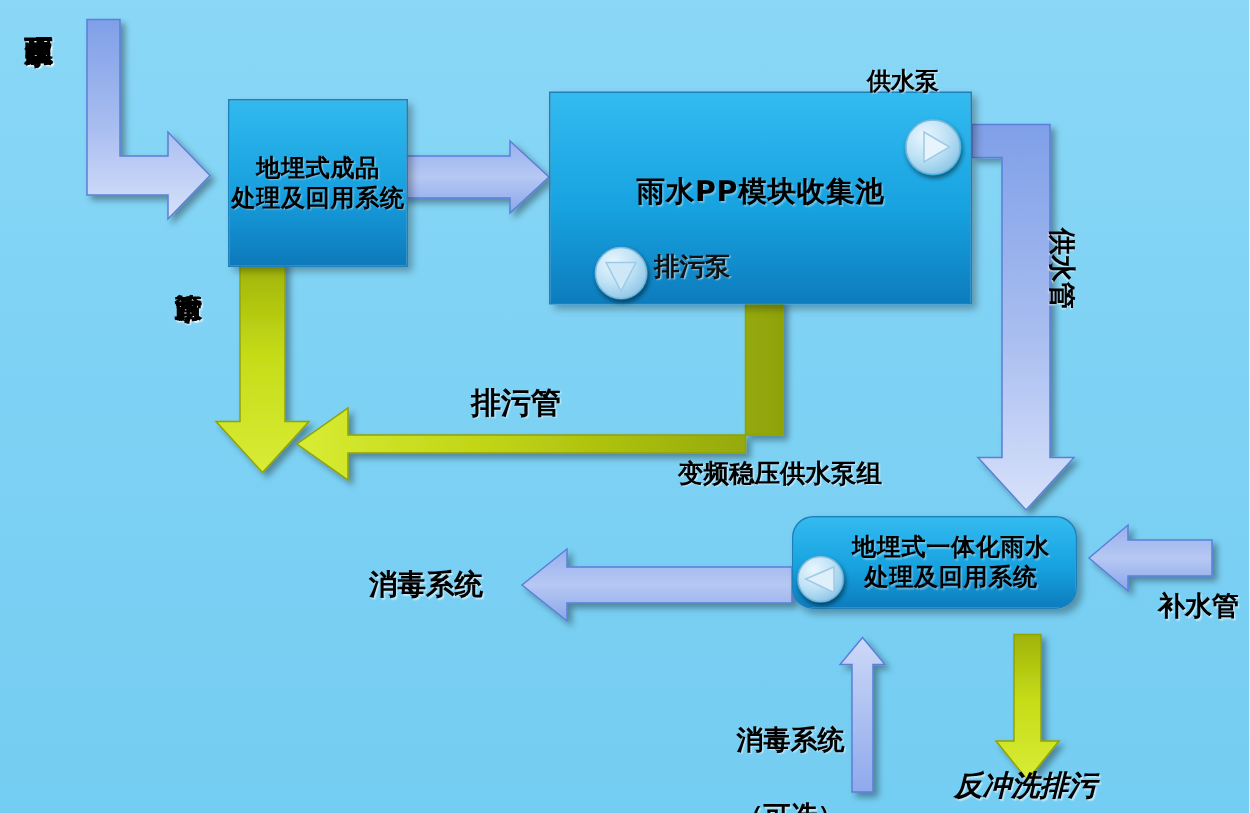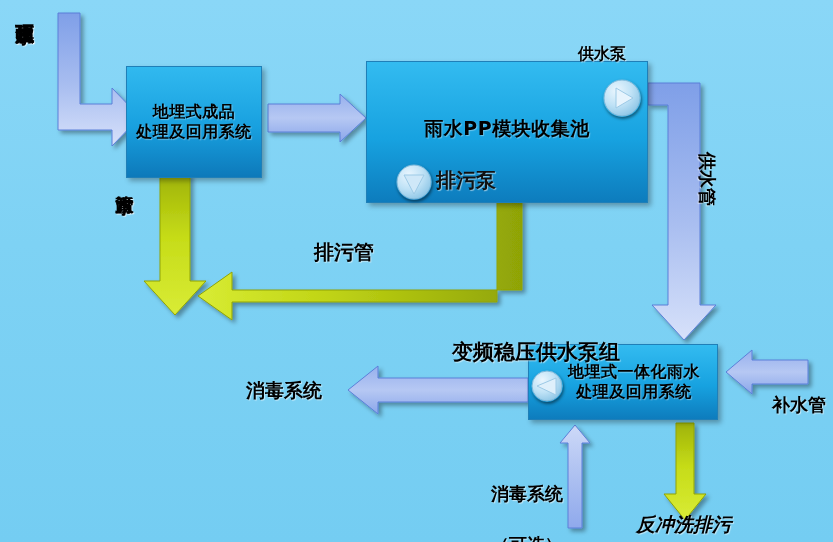--- a/index.html
+++ b/index.html
@@ -141,37 +141,37 @@
 
     <g filter="url(#dropSh)">
       <path d="M575,425 L560,443 L568,443 L568,528 L582,528 L582,443 L590,443 Z" fill="url(#gBlueUp)" stroke="#5b7fd8" stroke-width="1"></path>
     </g>
 
     <g filter="url(#dropSh)">
       <path d="M676,423 L694,423 L694,494 L706,494 L685,520 L664,494 L676,494 Z" fill="url(#gGreenV)" stroke="#90a306" stroke-width="1"></path>
     </g>
   </svg>
 
-  <div class="node-box" style="left:126px; top:66px; width:136px; height:112px;
+  <div class="node-box" style="left:152px; top:66px; width:120px; height:112px;
               background:linear-gradient(180deg,#31b9ef 0%,#18a0df 55%,#0d79ba 100%);">
     <div class="node-text" style="font-size:16px;">
       <span>地埋式成品</span><br>
       <span>处理及回用系统</span>
     </div>
   </div>
 
   <div class="node-box" style="left:366px; top:61px; width:282px; height:142px;
               background:linear-gradient(180deg,#33bbf0 0%,#17a2e0 55%,#0d7cbd 100%);">
     <div class="node-text" style="font-size:19px; margin-top:-6px;">
       <span>雨水PP模块收集池</span>
     </div>
   </div>
 
-  <div class="node-box" style="left:528px; top:344px; width:190px; height:76px;
-              background:linear-gradient(180deg,#33bbf0 0%,#17a2e0 55%,#0d7cbd 100%);">
+  <div class="node-box" style="left:528px; top:344px; width:190px; height:62px;
+              background:linear-gradient(180deg,#33bbf0 0%,#17a2e0 55%,#0d7cbd 100%);border-radius:14px;">
     <div class="node-text" style="font-size:16px; padding-left:22px;">
       <span>地埋式一体化雨水</span><br>
       <span>处理及回用系统</span>
     </div>
   </div>
 
   <div class="pump" style="left:603px; top:79px; width:38px; height:38px;">
     <svg width="38" height="38" viewBox="0 0 38 38">
       <circle cx="19" cy="19" r="18" fill="url(#pumpGrad)" stroke="#7fb8d8" stroke-width="1"></circle>
       <path d="M13,9 L30,19 L13,29 Z" fill="#e7f4fd" stroke="#9dcae6" stroke-width="1"></path>
@@ -189,29 +189,29 @@
     <svg width="32" height="32" viewBox="0 0 32 32">
       <circle cx="16" cy="16" r="15" fill="url(#pumpGrad)" stroke="#7fb8d8" stroke-width="1"></circle>
       <path d="M25,8 L25,25 L6,16 Z" fill="#dff0fb" stroke="#9dcae6" stroke-width="1"></path>
     </svg>
   </div>
 
   <div class="lbl vert" style="left:14px; top:10px; font-size:19px; height:126px;">收集屋顶雨水</div>
 
   <div class="lbl" style="left:578px; top:44px; font-size:16px;">供水泵</div>
 
-  <div class="lbl" style="left:436px; top:168px; font-size:20px; color:#111;">排污泵</div>
+  <div class="lbl" style="left:436px; top:168px; font-size:17px; color:#111;">排污泵</div>
 
   <div class="lbl vert" style="left:114px; top:182px; font-size:18px; height:120px;">市政污水管</div>
 
-  <div class="lbl" style="left:314px; top:240px; font-size:20px;text-align:right;">排污管</div>
+  <div class="lbl" style="left:314px; top:256px; font-size:20px;text-align:right;">排污管</div>
 
   <div class="lbl rot" style="left:718px; top:152px; font-size:18px;">供水管</div>
 
-  <div class="lbl" style="left:452px; top:340px; font-size:21px;">变频稳压供水泵组</div>
+  <div class="lbl" style="left:452px; top:306px; font-size:17px;">变频稳压供水泵组</div>
 
   <div class="lbl" style="left:772px; top:394px; font-size:18px;">补水管</div>
 
   <div class="lbl" style="left:246px; top:379px; font-size:19px;">消毒系统</div>
 
   <div class="lbl" style="left:466px; top:455px; font-size:18px; text-align:center; line-height:1.42;">
     <span>消毒系统</span><br>
     <span>（可选）</span>
   </div>
 

